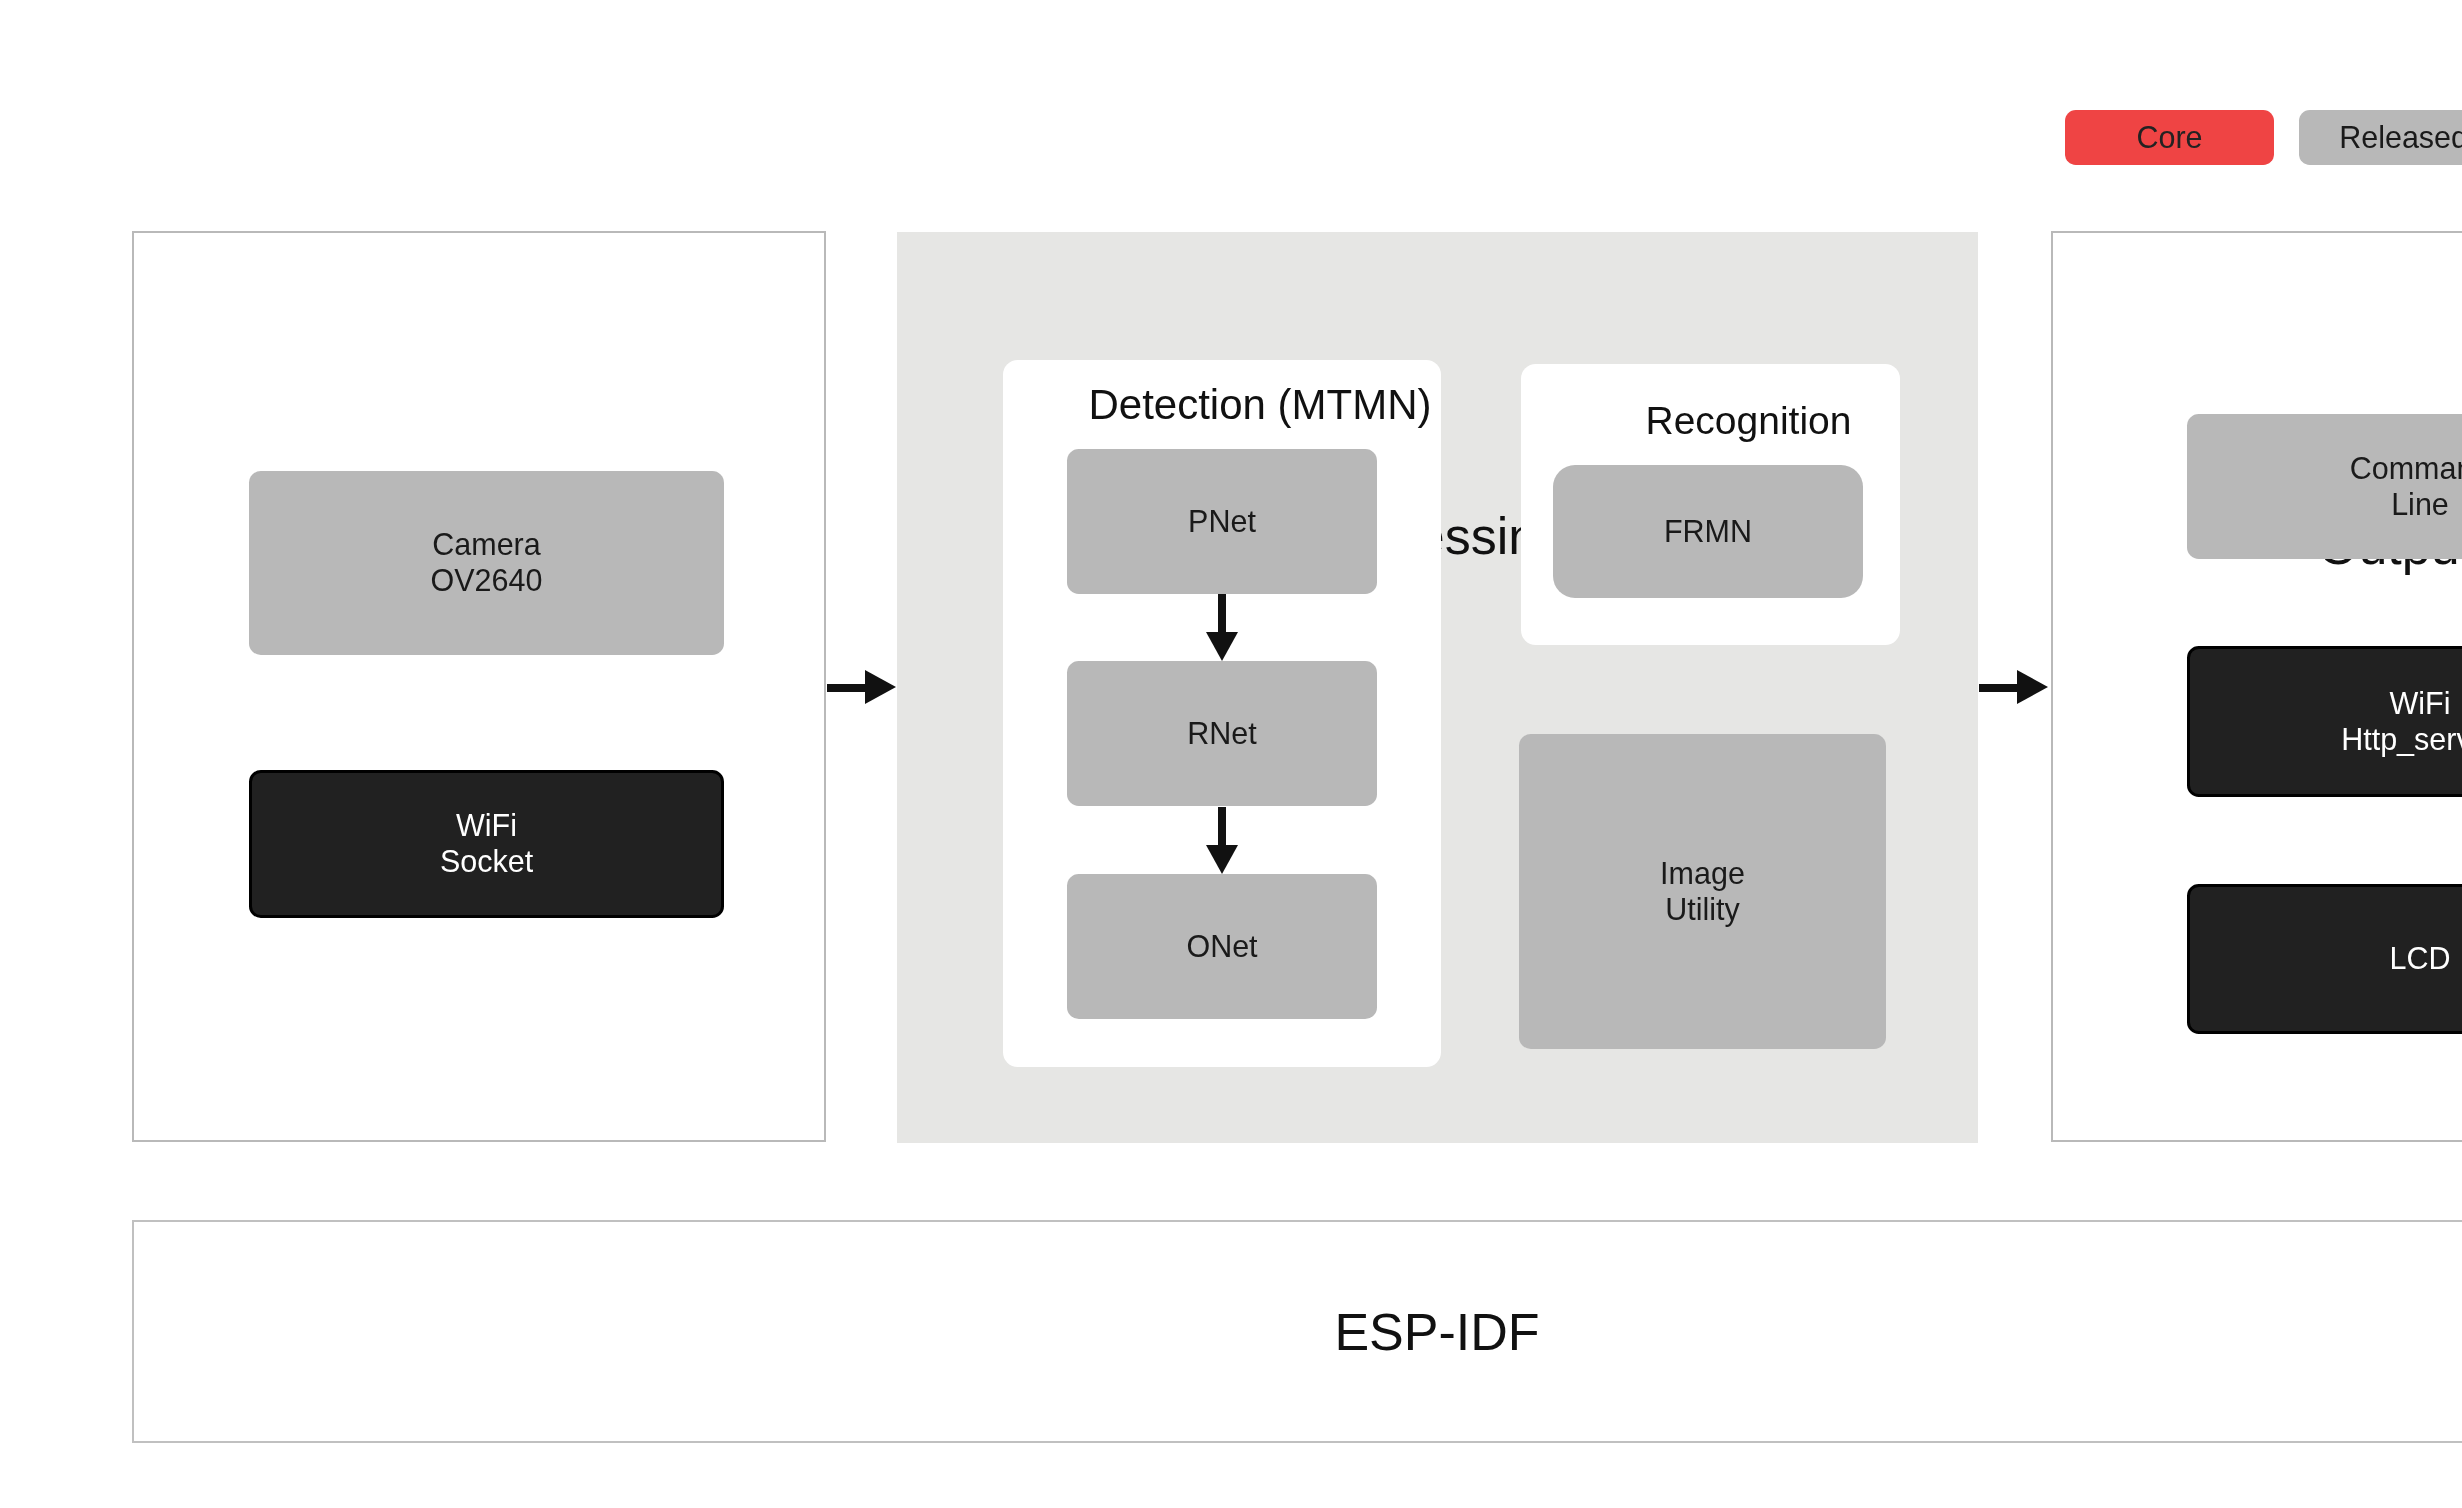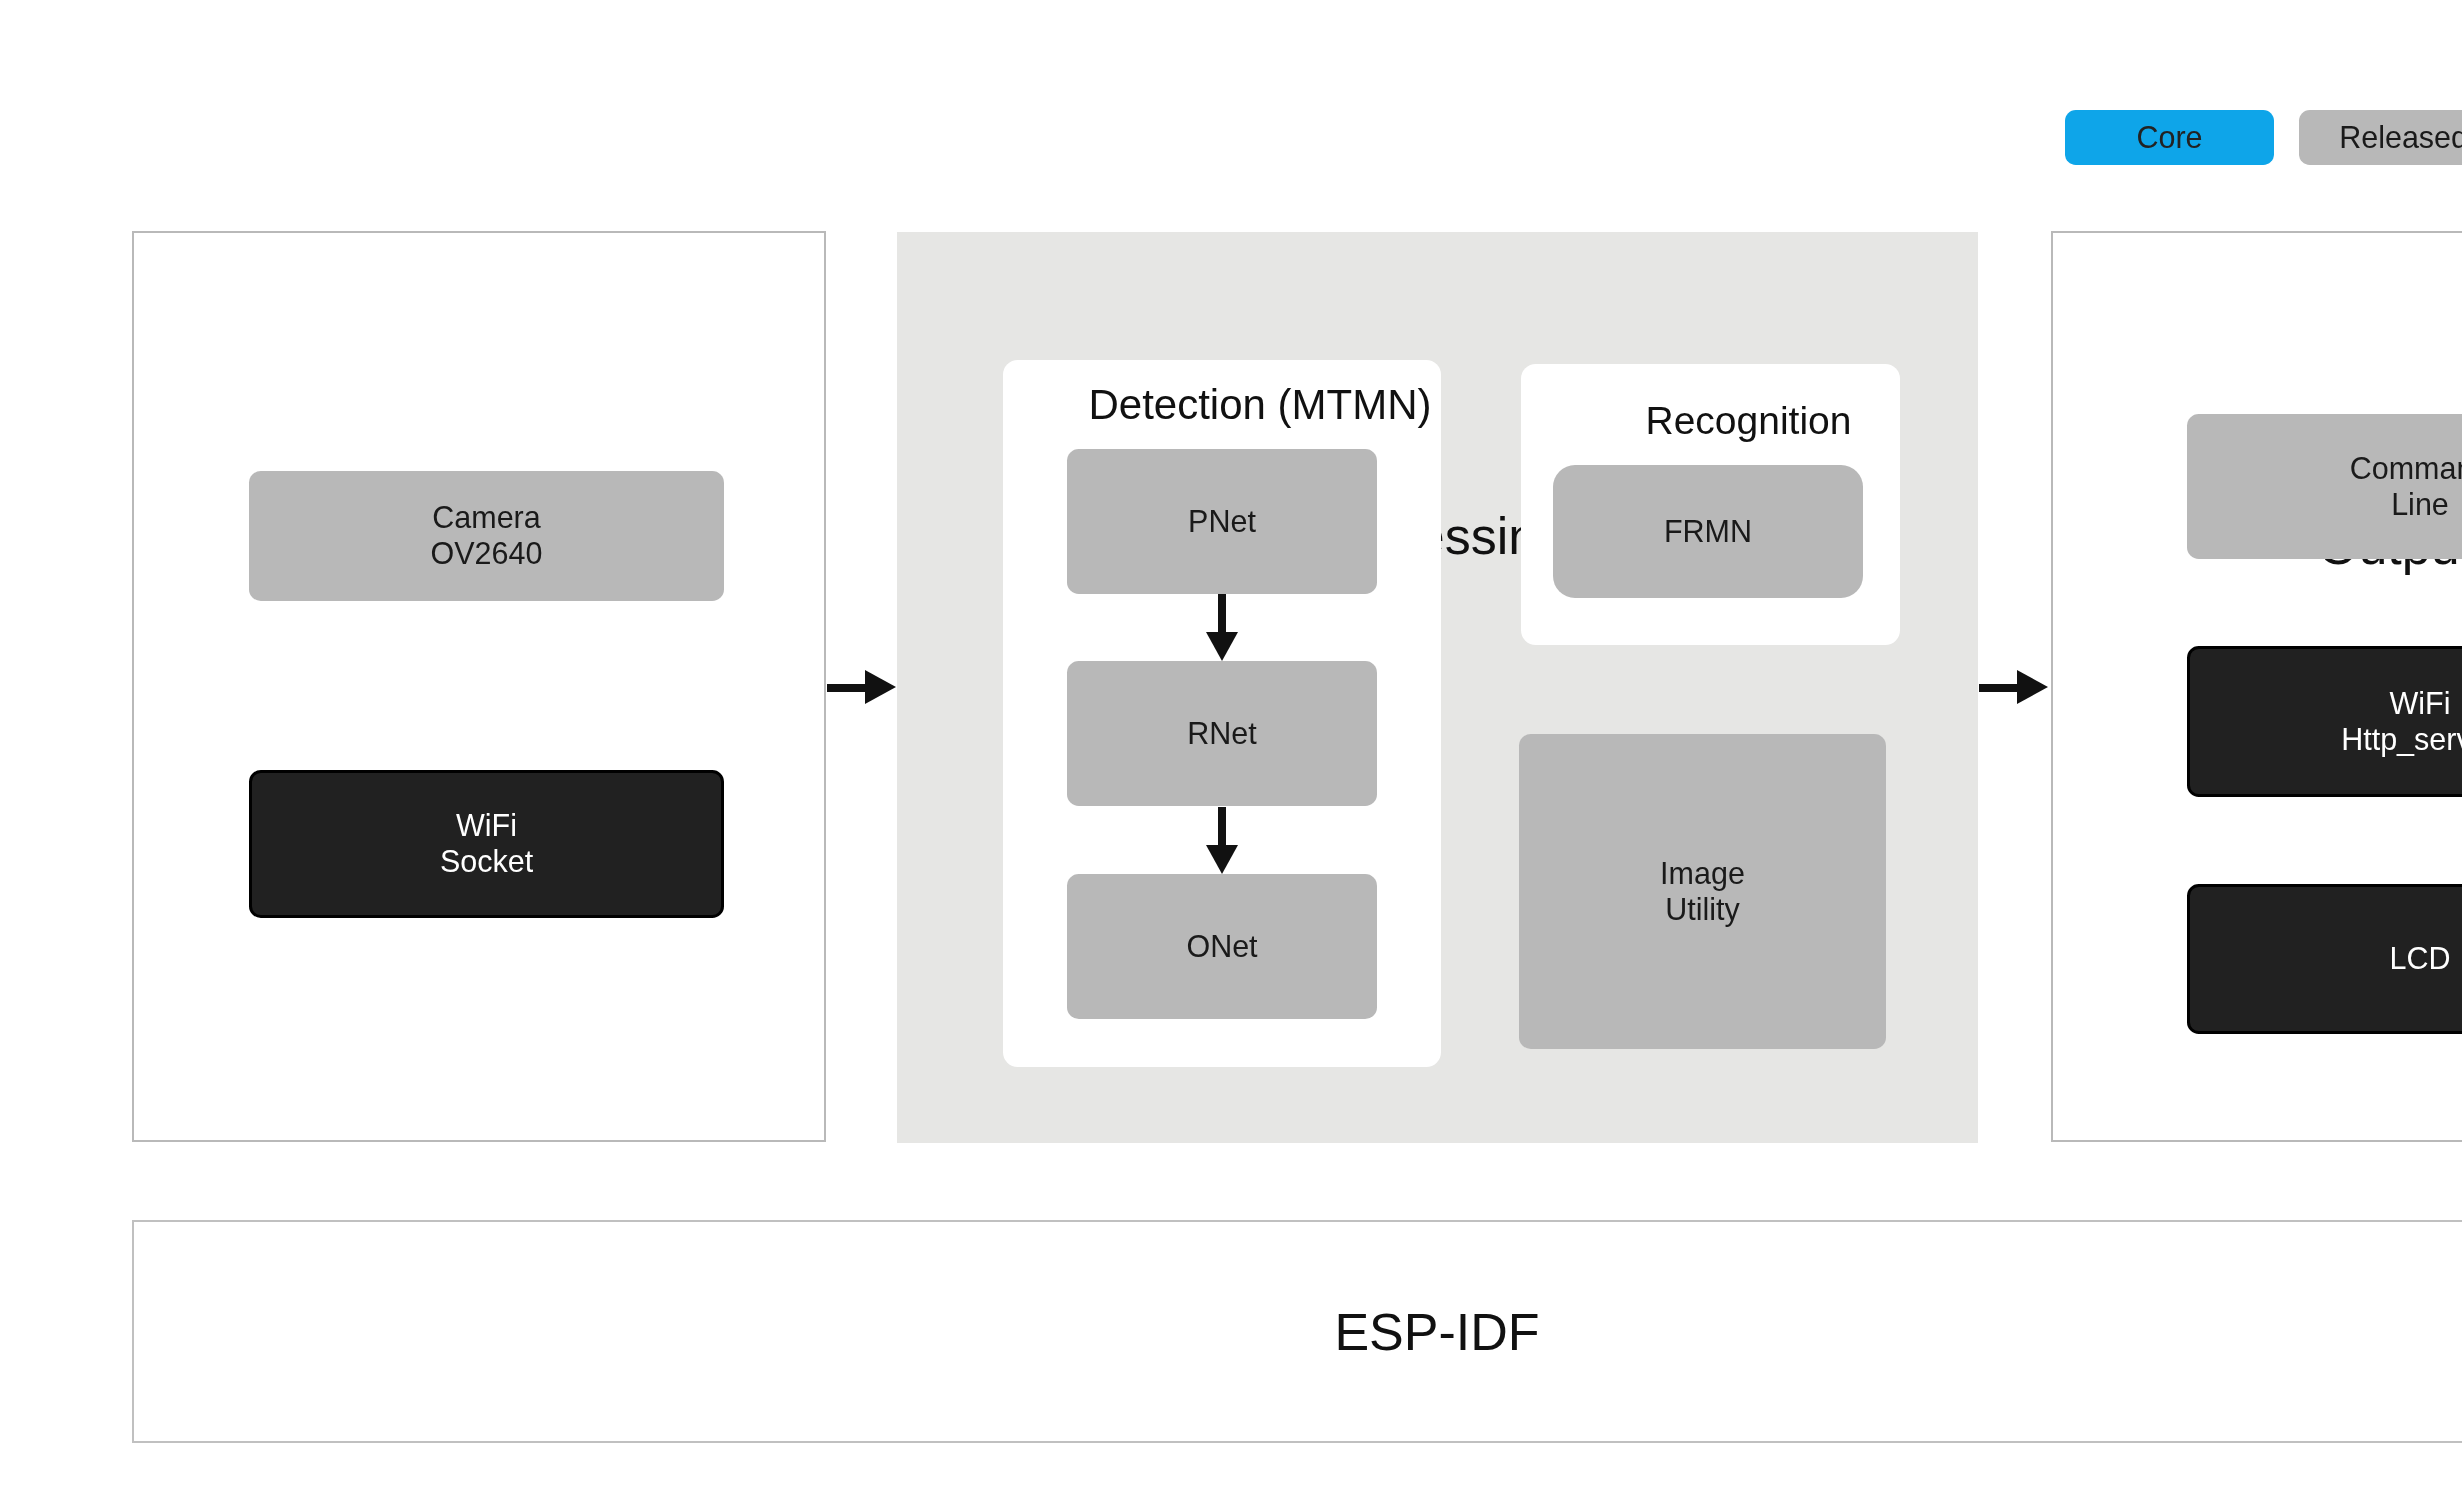--- a/index.html
+++ b/index.html
@@ -10,21 +10,21 @@
     color:#1a1a1a;
   }
   .abs{position:absolute;}
 
   
   .legend{left:2065px;top:110px;display:flex;gap:24.6px;}
   .chip{
     height:55px;display:flex;align-items:center;justify-content:center;
     font-size:30.5px;border-radius:10.8px;box-sizing:border-box;
   }
-  .chip.core{width:209px;background:#0ea5e9;color:#222;}
+  .chip.core{width:209px;background:#ef4444;color:#222;}
   .chip.released{width:210px;background:#b8b8b8;color:#1a1a1a;}
 
   
   .panel{box-sizing:border-box;background:#fff;border:2.5px solid #b9b9b9;}
   .panel-input{left:132px;top:231px;width:694px;height:911px;}
   .panel-processing{left:897px;top:232px;width:1081px;height:911px;background:#e6e6e4;border:none;}
   .panel-output{left:2051px;top:231px;width:690px;height:911px;}
   .panel-foundation{left:132px;top:1220px;width:2610px;height:223px;border-color:#c0c0c0;
     display:flex;align-items:center;justify-content:center;}
 
@@ -37,21 +37,21 @@
   
   .block{
     display:flex;flex-direction:column;align-items:center;justify-content:center;
     text-align:center;font-size:30.5px;line-height:1.18;border-radius:11.8px;
     box-sizing:border-box;
   }
   .block.gray{background:#b8b8b8;color:#1a1a1a;}
   .block.dark{background:#212121;color:#ffffff;border:3px solid #000;}
 
   
-  .blk-camera{left:115px;top:238px;width:475px;height:130px;}
+  .blk-camera{left:115px;top:238px;width:475px;height:184px;}
   .blk-wifisocket{left:115px;top:537px;width:475px;height:148px;}
 
   
   .subpanel{background:#ffffff;border-radius:14.8px;box-sizing:border-box;}
   .subpanel-detection{left:106px;top:128px;width:438px;height:707px;}
   .subpanel-recognition{left:624px;top:132px;width:379px;height:281px;}
   .group-title{left:0;width:100%;text-align:center;color:#111;white-space:nowrap;margin-left:38px;}
   .title-detection{top:20.7px;font-size:42px;}
   .title-recognition{top:35px;font-size:39px;}
   .blk-pnet{left:64px;top:89px;width:310px;height:145px;}

